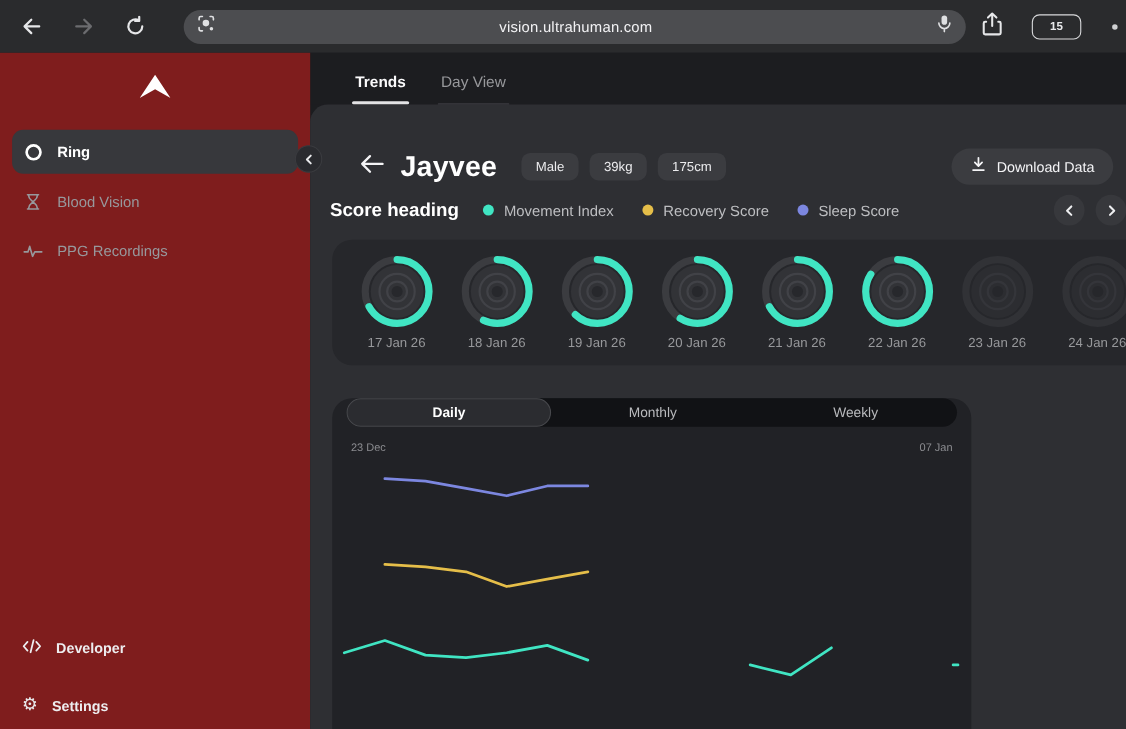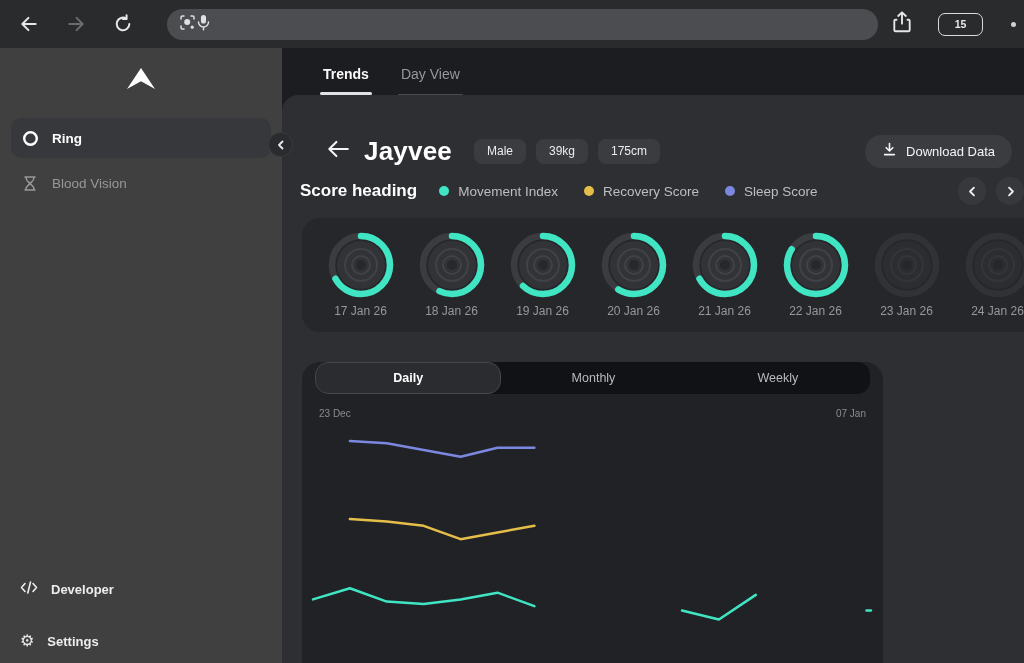--- a/index.html
+++ b/index.html
@@ -11,21 +11,21 @@
   .nav-ic { width:22px; height:22px; display:flex; align-items:center; justify-content:center; margin-right:25px; cursor:pointer; }
   .url-pill { flex:1; height:31px; background:#4C4D50; border-radius:16px; display:flex; align-items:center; padding:0 12px; margin:0 14px 0 8px; }
   .url-text { flex:1; text-align:center; color:#F2F2F4; font-size:13.5px; letter-spacing:.2px; }
   .bar-right { display:flex; align-items:center; gap:26px; margin-right:2px; }
   .tab-counter { width:45px; height:23px; border:1.8px solid #D9DADC; border-radius:7px; color:#E8E9EB;
     font-size:10.5px; font-weight:700; display:flex; align-items:center; justify-content:center; }
   .menu-dot { width:5px; height:5px; border-radius:50%; background:#CFD0D2; margin-left:2px; margin-right:-6px; }
 
   
   .app { display:flex; height:615px; position:relative; }
-  .sidebar { width:282px; background:#404040; position:relative; flex-shrink:0; }
+  .sidebar { width:282px; background:#7f1d1d; position:relative; flex-shrink:0; }
   .logo-wrap { display:flex; justify-content:center; padding-top:20px; }
   .side-nav { margin-top:28px; }
   .side-item { margin:0 11px 5px; height:40px; border-radius:10px; display:flex; align-items:center;
     padding-left:10px; gap:13px; color:#97989C; font-size:13.5px; cursor:pointer; }
   .side-item.active { background:#37383C; color:#FFFFFF; font-weight:700; }
   .side-item .ic { width:18px; height:18px; display:flex; align-items:center; justify-content:center; }
   .side-foot-item { position:absolute; left:17px; display:flex; align-items:center; gap:13px; height:24px;
     color:#EDEDEF; font-size:13px; font-weight:700; cursor:pointer; padding-left:3px; }
   .gear-glyph { font-size:16px; color:#E8E9EB; line-height:1; }
 
@@ -59,21 +59,21 @@
     align-items:center; justify-content:center; cursor:pointer; flex-shrink:0; }
 
   
   .rings-card { margin:13px 0 0 20px; width:740px; height:114px; background:#26272B; border-radius:18px;
     display:flex; padding:11px 0 0 13px; overflow:hidden; }
   .ring-cell { width:91px; display:flex; flex-direction:column; align-items:center; cursor:pointer; flex-shrink:0; }
   .ring-date { margin-top:3px; color:#97989B; font-size:12px; white-space:nowrap; }
 
   
   .chart-card { margin:30px 0 0 20px; width:581px; height:330px; background:#212226; border-radius:18px; }
-  .seg-track { margin:15px 13px 0; height:32px; background:#111215; border-radius:13px; display:flex; padding:0; }
+  .seg-track { margin:15px 13px 0; height:26px; background:#111215; border-radius:13px; display:flex; padding:0; }
   .seg-opt { flex:1; display:flex; align-items:center; justify-content:center; color:#B9BABD; font-size:12.5px;
     cursor:pointer; border-radius:13px; }
   .seg-opt.selected { background:#2B2C30; border:1px solid #47484C; color:#FFFFFF; font-weight:700; }
   .range-row { display:flex; justify-content:space-between; margin:14px 17px 0; color:#8B8C90; font-size:10px; }
   .chart-svg { display:block; margin-top:2px; }
 
   
   .collapse-btn { position:absolute; left:268px; top:84px; width:25px; height:25px; border-radius:50%;
     background:#2A2B2F; border:1px solid #3A3B3F; display:flex; align-items:center; justify-content:center;
     cursor:pointer; z-index:5; }
@@ -99,20 +99,21 @@
       </svg>
   </span>
   <div class="url-pill">
     <span>
       <svg width="17" height="17" viewBox="0 0 17 17">
           <path d="M2 5V3.5A1.5 1.5 0 0 1 3.5 2H5M12 2h1.5A1.5 1.5 0 0 1 15 3.5V5M2 12v1.5A1.5 1.5 0 0 0 3.5 15H5" stroke="#DFE0E2" stroke-width="1.5" fill="none" stroke-linecap="round"></path>
           <circle cx="8.2" cy="8" r="3" fill="#DFE0E2"></circle>
           <circle cx="13.2" cy="13.2" r="1.6" fill="#DFE0E2"></circle>
         </svg>
     </span>
+    <span class="url-text">vision.ultrahuman.com</span>
     <span>
       <svg width="15" height="17" viewBox="0 0 14 16">
           <rect x="4.6" y="1" width="4.8" height="8" rx="2.4" fill="#DFE0E2"></rect>
           <path d="M2.3 7.5a4.7 4.7 0 0 0 9.4 0M7 12.2v2.6" stroke="#DFE0E2" stroke-width="1.4" fill="none" stroke-linecap="round"></path>
         </svg>
     </span>
   </div>
   <div class="bar-right">
     <span>
       <svg width="20" height="22" viewBox="0 0 18 20">
@@ -142,20 +143,28 @@
           </span>
           <span>Ring</span>
         </div>
         <div class="side-item">
           <span class="ic">
             <svg width="16" height="17" viewBox="0 0 16 17">
               <path d="M3 2h10M3 15h10M4 2.5c0 4 3 4.3 4 6-1 1.7-4 2-4 6M12 2.5c0 4-3 4.3-4 6 1 1.7 4 2 4 6" stroke="currentColor" stroke-width="1.5" fill="none" stroke-linecap="round"></path>
             </svg>
           </span>
           <span>Blood Vision</span>
+        </div>
+        <div class="side-item">
+          <span class="ic">
+            <svg width="18" height="14" viewBox="0 0 18 14">
+              <path d="M1 8h3.4L6 3l2.6 9L10.6 8H17" stroke="currentColor" stroke-width="1.5" fill="none" stroke-linecap="round" stroke-linejoin="round"></path>
+            </svg>
+          </span>
+          <span>PPG Recordings</span>
         </div>
       </div>
     <div id="side-foot">
         <div class="side-foot-item" style="top: 529px;">
           <span class="ic"><svg width="18" height="13" viewBox="0 0 18 13">
               <path d="M5 2.5L1.5 6.5 5 10.5M13 2.5l3.5 4L13 10.5M10.5 1L7.8 12" stroke="#EDEEF0" stroke-width="1.6" fill="none" stroke-linecap="round" stroke-linejoin="round"></path>
             </svg></span>
           <span>Developer</span>
         </div>
         <div class="side-foot-item" style="top: 581px;">

